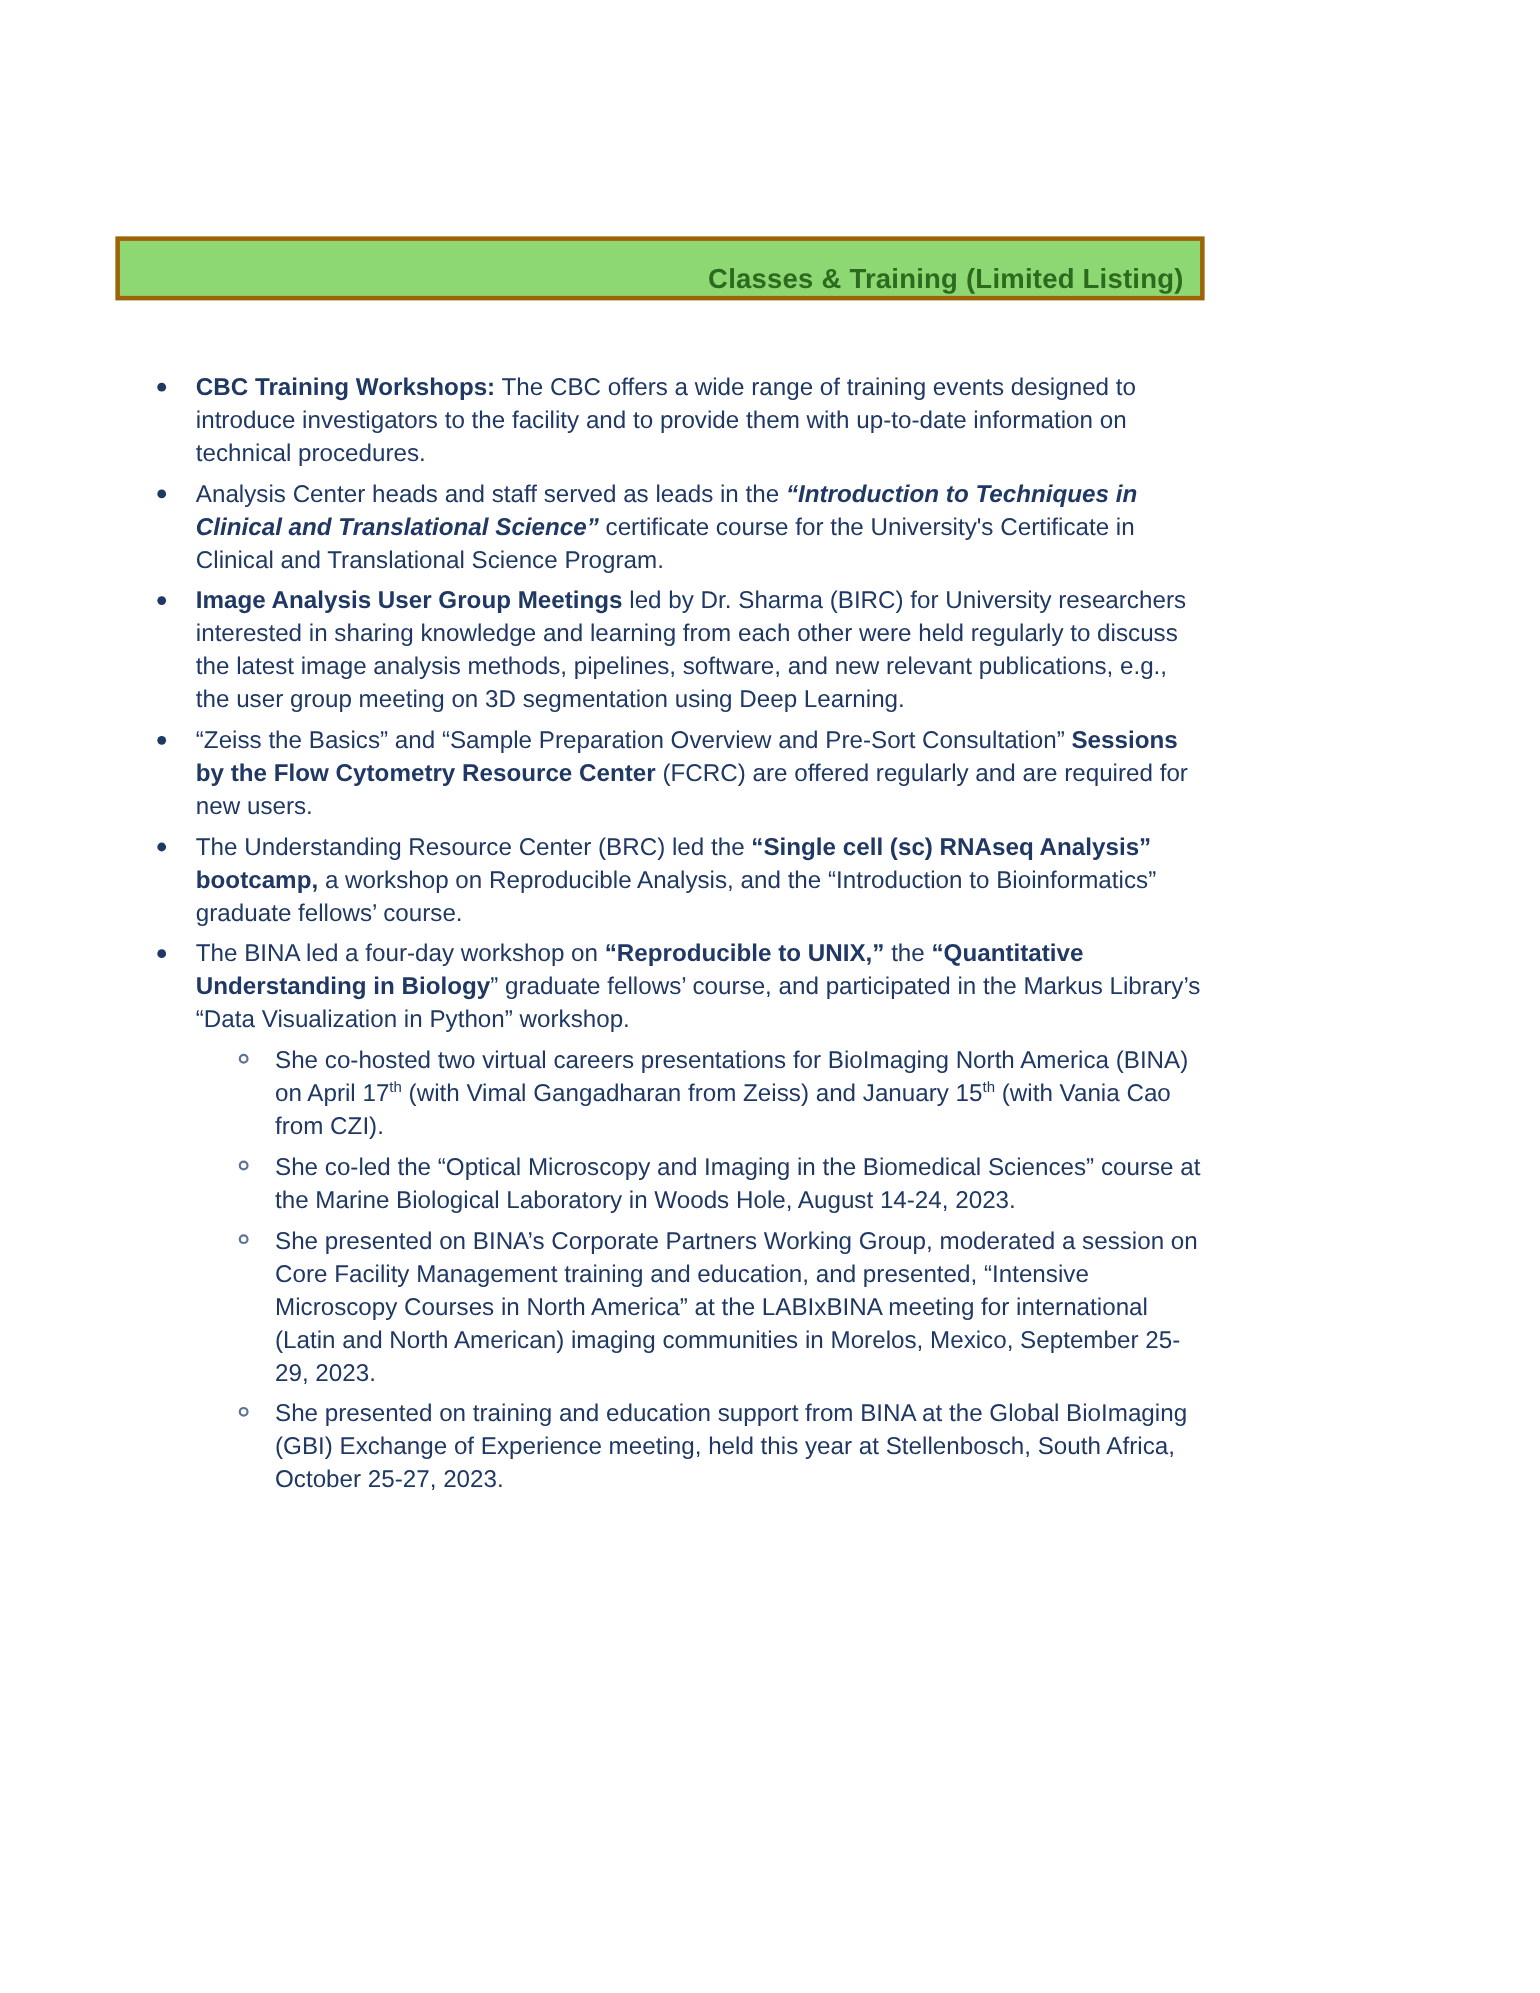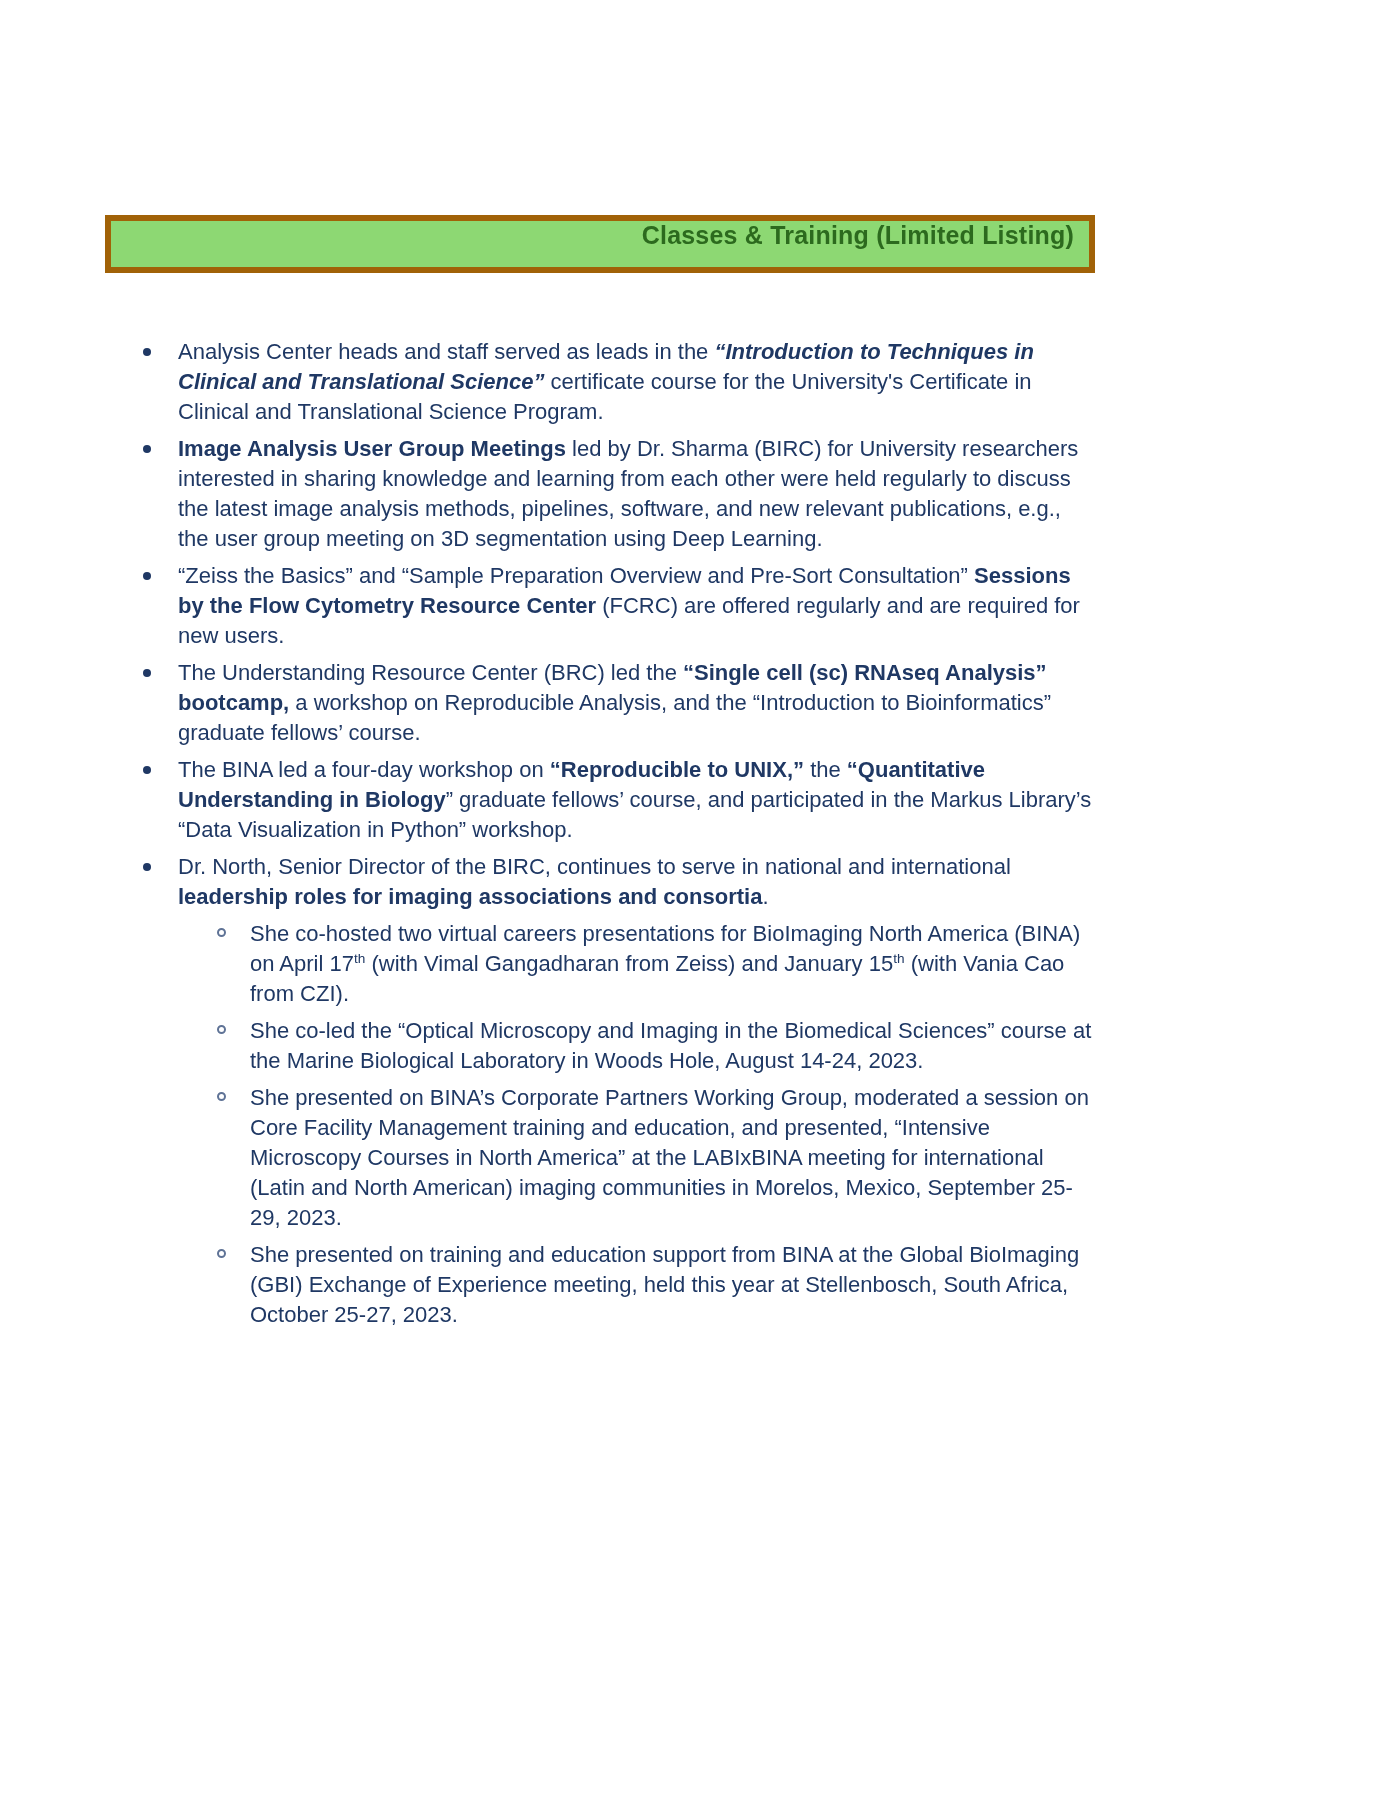--- a/index.html
+++ b/index.html
@@ -14,23 +14,23 @@
     color: #1F3864;
     position: relative;
     overflow: hidden;
   }
   .banner {
     box-sizing: border-box;
     margin: 215px 0 0 105px;
     width: 990px;
     height: 58px;
     background: #8DD873;
-    border: 6px solid #a16207;
+    border: 4px solid #a16207;
     display: flex;
-    align-items: flex-start;
+    align-items: flex-end;
     justify-content: flex-end;
     padding-right: 15px;
   }
   .banner .banner-title {
     font-size: 25px;
     font-weight: 700;
     color: #2C6A1E;
     letter-spacing: 0.2px;
   }
   .content {
@@ -81,24 +81,24 @@
 </style>
 </head>
 <body>
 
 <div class="banner">
   <span class="banner-title">Classes &amp; Training (Limited Listing)</span>
 </div>
 
 <div class="content">
   <ul class="training-list">
+      <li class="lvl1"><span class="marker"></span><span><span class="seg-b">CBC Training Workshops:</span><span> The CBC offers a wide range of training events designed to introduce investigators to the facility and to provide them with up-to-date information on technical procedures.</span></span></li>
       <li class="lvl1"><span class="marker"></span><span><span>Analysis Center heads and staff served as leads in the </span><span class="seg-b seg-i">“Introduction to Techniques in Clinical and Translational Science”</span><span> certificate course for the University's Certificate in Clinical and Translational Science Program.</span></span></li>
       <li class="lvl1"><span class="marker"></span><span><span class="seg-b">Image Analysis User Group Meetings</span><span> led by Dr. Sharma (BIRC) for University researchers interested in sharing knowledge and learning from each other were held regularly to discuss the latest image analysis methods, pipelines, software, and new relevant publications, e.g., the user group meeting on 3D segmentation using Deep Learning.</span></span></li>
       <li class="lvl1"><span class="marker"></span><span><span>“Zeiss the Basics” and “Sample Preparation Overview and Pre-Sort Consultation” </span><span class="seg-b">Sessions by the Flow Cytometry Resource Center</span><span> (FCRC) are offered regularly and are required for new users.</span></span></li>
       <li class="lvl1"><span class="marker"></span><span><span>The Understanding Resource Center (BRC) led the </span><span class="seg-b">“Single cell (sc) RNAseq Analysis” bootcamp,</span><span> a workshop on Reproducible Analysis, and the “Introduction to Bioinformatics” graduate fellows’ course.</span></span></li>
       <li class="lvl1"><span class="marker"></span><span><span>The BINA led a four-day workshop on </span><span class="seg-b">“Reproducible to UNIX,”</span><span> the </span><span class="seg-b">“Quantitative Understanding in Biology</span><span>” graduate fellows’ course, and participated in the Markus Library’s “Data Visualization in Python” workshop.</span></span></li>
-      <li class="lvl1"><span class="marker"></span><span><span>Dr. North, Senior Director of the BIRC, continues to serve in national and international </span><span class="seg-b">leadership roles for imaging associations and consortia</span><span>.</span></span></li>
       <li class="lvl2"><span class="marker"></span><span><span>She co-hosted two virtual careers presentations for BioImaging North America (BINA) on April 17</span><sup class="seg-sup">th</sup><span> (with Vimal Gangadharan from Zeiss) and January 15</span><sup class="seg-sup">th</sup><span> (with Vania Cao from CZI).</span></span></li>
       <li class="lvl2"><span class="marker"></span><span><span>She co-led the “Optical Microscopy and Imaging in the Biomedical Sciences” course at the Marine Biological Laboratory in Woods Hole, August 14-24, 2023.</span></span></li>
       <li class="lvl2"><span class="marker"></span><span><span>She presented on BINA’s Corporate Partners Working Group, moderated a session on Core Facility Management training and education, and presented, “Intensive Microscopy Courses in North America” at the LABIxBINA meeting for international (Latin and North American) imaging communities in Morelos, Mexico, September 25-29, 2023.</span></span></li>
       <li class="lvl2"><span class="marker"></span><span><span>She presented on training and education support from BINA at the Global BioImaging (GBI) Exchange of Experience meeting, held this year at Stellenbosch, South Africa, October 25-27, 2023.</span></span></li>
     </ul>
 </div>
 
 </body></html>

